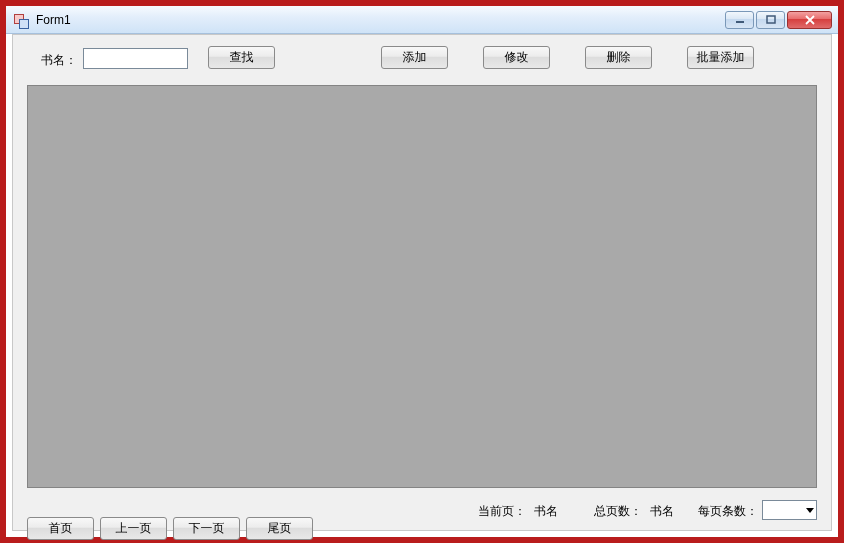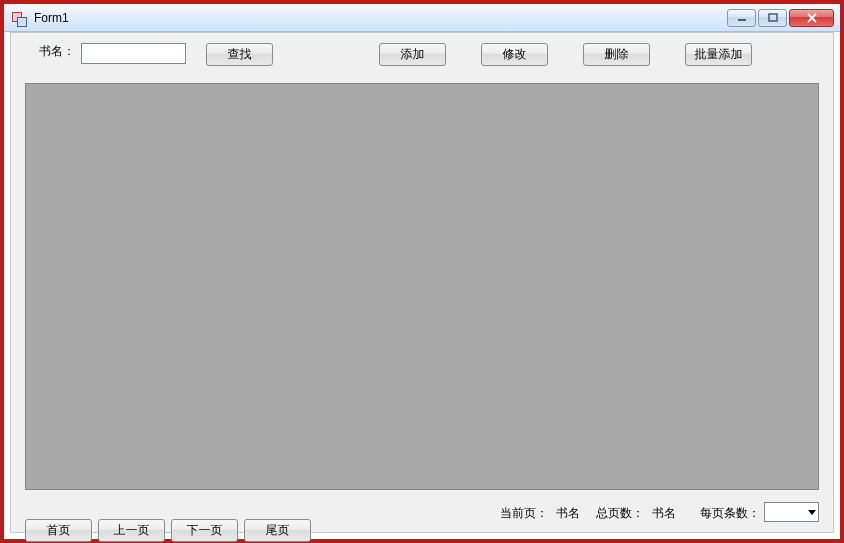--- a/index.html
+++ b/index.html
@@ -1,17 +1,17 @@
 <!DOCTYPE html>
 <html><head>
   <meta charset="utf-8">
   <style>
     * { box-sizing: border-box; margin: 0; padding: 0; }
     body { font-family: "Microsoft YaHei", "SimSun", Tahoma, sans-serif; font-size: 12px; background: #fff; }
-    .window { width: 844px; height: 543px; border: 4px solid #b91c1c; background: #fff; position: relative; }
+    .window { width: 844px; height: 543px; border: 6px solid #b91c1c; background: #fff; position: relative; }
     .titlebar {
       height: 28px;
       background: linear-gradient(to bottom, #f7fbff 0%, #e3eefb 40%, #cfe3f7 100%);
       border-bottom: 1px solid #a6c0dc;
       display: flex; align-items: center; padding: 0 4px;
     }
     .title-icon {
       width: 16px; height: 16px; margin: 0 4px;
       display: inline-block; position: relative;
     }
@@ -40,21 +40,21 @@
       border-color: #9a3030;
       color: #fff;
     }
     .client {
       position: absolute; left: 6px; right: 6px; top: 28px; bottom: 6px;
       background: #f0f0f0;
       border: 1px solid #c8c8c8;
     }
     .toolbar-top {
       position: absolute; left: 0; right: 0; top: 10px; height: 24px;
-      display: flex; align-items: flex-start;
+      display: flex; align-items: flex-end;
     }
     .lbl { color: #000; }
     .book-label { margin-left: 28px; width: 42px; }
     .txt {
       width: 105px; height: 21px; border: 1px solid #7a8a99; background: #fff;
       padding: 0 2px; font: inherit;
     }
     .btn {
       height: 23px; width: 67px;
       border: 1px solid #8a8a8a;
@@ -134,21 +134,21 @@
     <div class="toolbar-bottom">
       <div class="nav-group">
         <button class="btn">首页</button>
         <button class="btn">上一页</button>
         <button class="btn">下一页</button>
         <button class="btn">尾页</button>
       </div>
       <div class="status-group">
         <span class="lbl status-lbl">当前页：</span>
         <span class="status-val">书名</span>
-        <span class="lbl status-lbl" style="margin-left:16px">总页数：</span>
+        <span class="lbl status-lbl" style="margin-left:36px">总页数：</span>
         <span class="status-val">书名</span>
         <span class="lbl status-lbl" style="margin-left:24px">每页条数：</span>
         <div class="combo">
           <span class="combo-text"></span>
           <span class="combo-arrow"></span>
         </div>
       </div>
     </div>
 
   </div>

